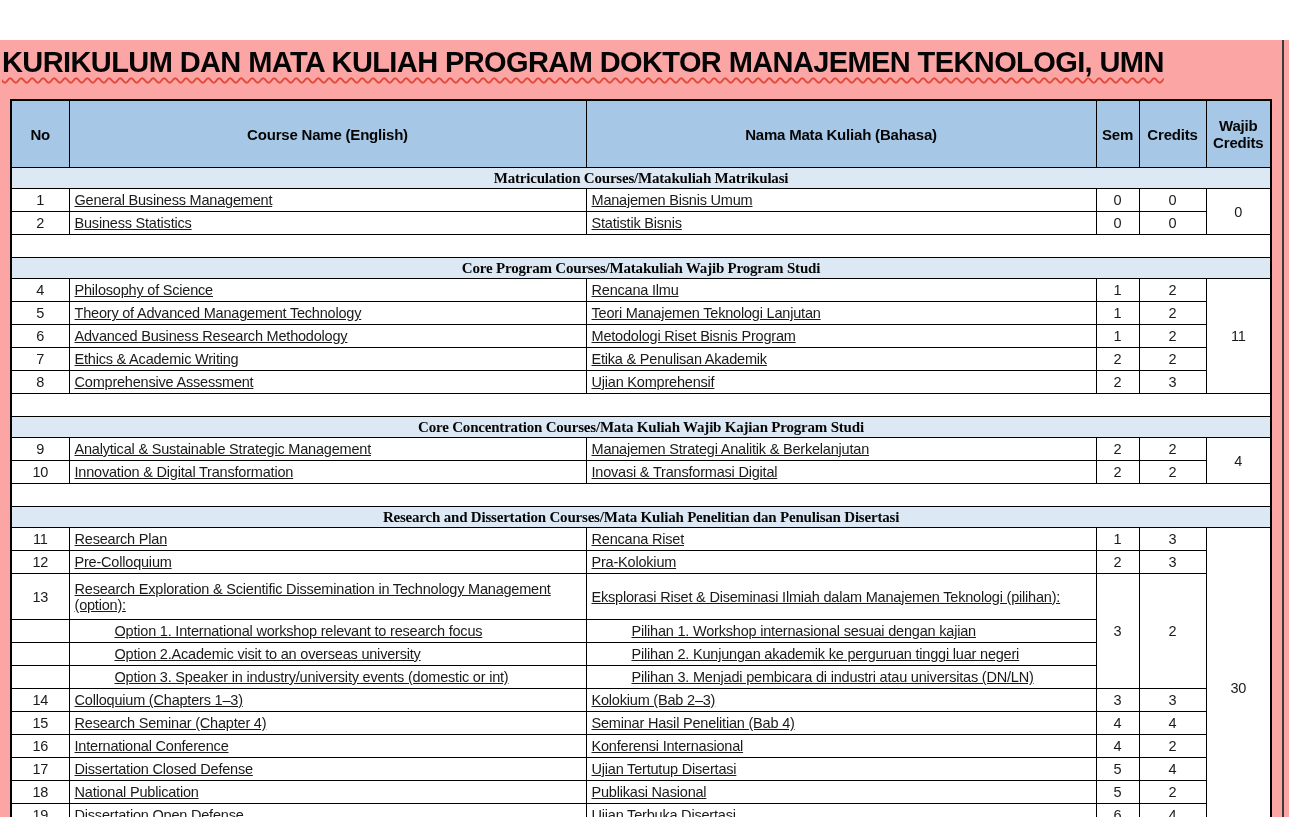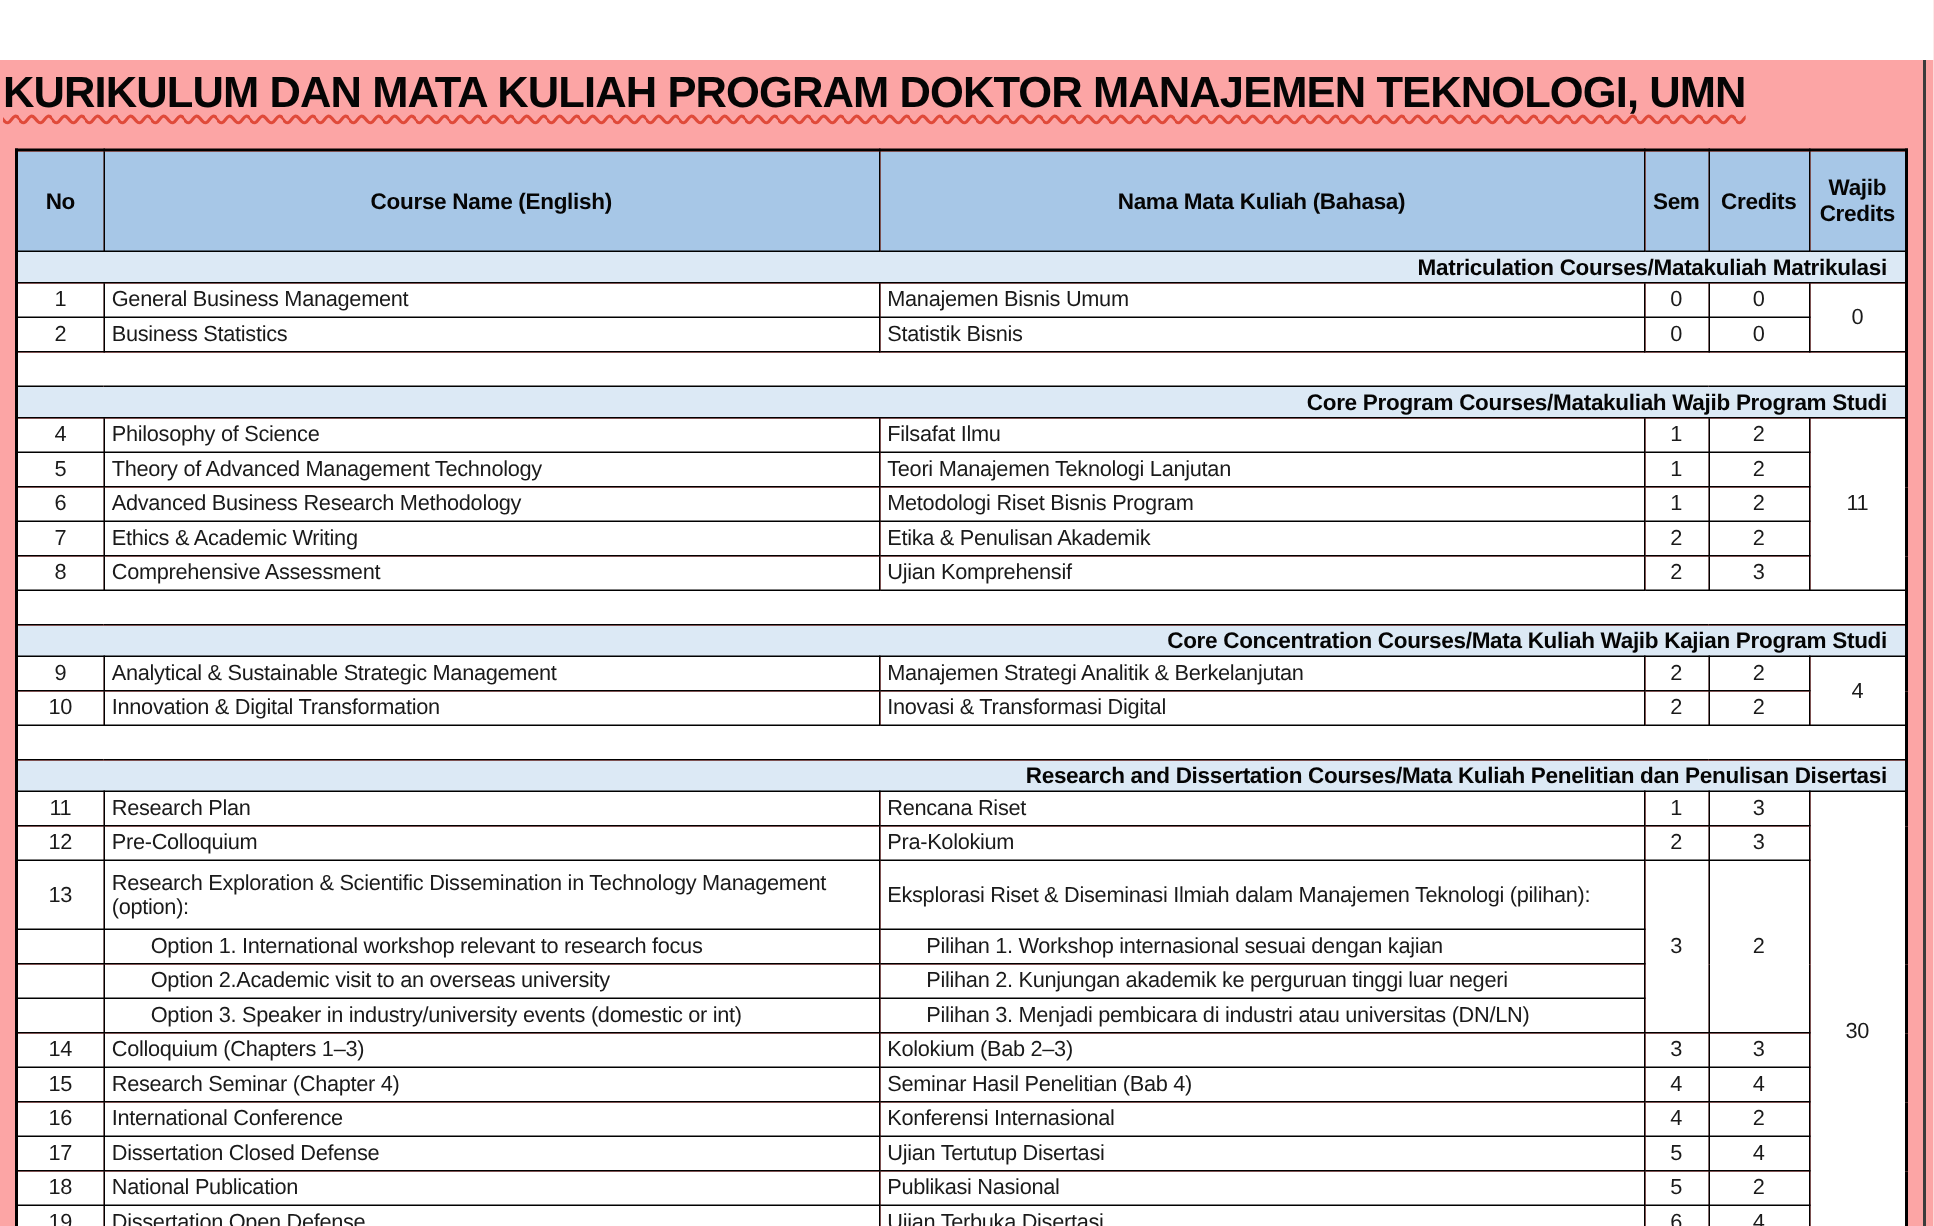--- a/index.html
+++ b/index.html
@@ -48,39 +48,40 @@
     vertical-align: middle;
     height: 44px;
     padding: 16px 3px;
     color: #050505;
   }
   tr.band td {
     background: #dce9f5;
     font-size: 15px;
     font-weight: bold;
     letter-spacing: -0.2px;
-    text-align: right;
+    text-align: center;
     vertical-align: middle;
     height: 21px;
-    padding: 1px 12px;
+    padding: 1px 0;
     color: #050505;
+    font-family: Liberation Serif, serif;
   }
   tr.row td {
     background: #ffffff;
     font-size: 14.5px;
     letter-spacing: -0.2px;
     vertical-align: middle;
     height: 23px;
     padding: 1px 5px;
     color: #1a1a1a;
   }
   tr.r13 td { height: 46px; }
   tr.row td.c { text-align: center; }
-  tr.row td.l { text-align: left; }
-  tr.row td.opt { padding-left: 31px; }
+  tr.row td.l { text-align: left; text-decoration: underline; }
+  tr.row td.opt { padding-left: 45px; }
   tr.gap td {
     border: none;
     background: #ffffff;
     height: 23px;
   }
   .bottom-bar {
     position: absolute;
     left: 0;
     top: 810px;
     width: 1284px;
@@ -145,21 +146,21 @@
       <tr class="gap">
           <td colspan="6"></td>
         </tr>
 
       <tr class="band">
         <td colspan="6">Core Program Courses/Matakuliah Wajib Program Studi</td>
       </tr>
       <tr class="row">
         <td class="c">4</td>
         <td class="l">Philosophy of Science</td>
-        <td class="l">Filsafat Ilmu</td>
+        <td class="l">Rencana Ilmu</td>
         <td class="c">1</td>
         <td class="c">2</td>
         <td class="c" rowspan="5">11</td>
       </tr>
       <tr class="row">
         <td class="c">5</td>
         <td class="l">Theory of Advanced Management Technology</td>
         <td class="l">Teori Manajemen Teknologi Lanjutan</td>
         <td class="c">1</td>
         <td class="c">2</td>

